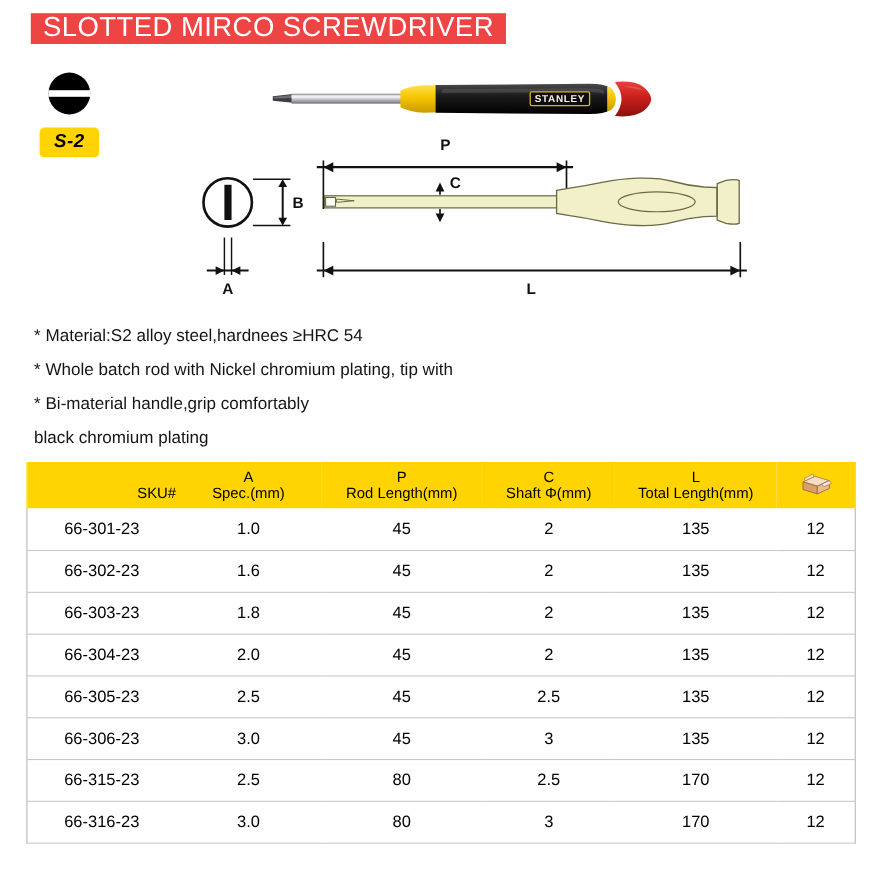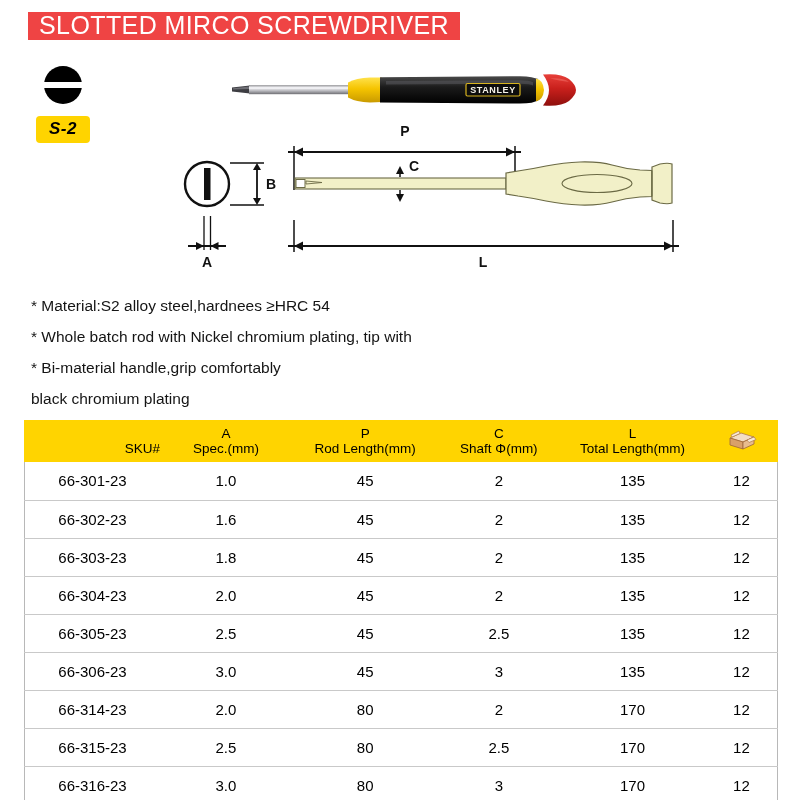--- a/index.html
+++ b/index.html
@@ -75,21 +75,21 @@
     font-style: italic;
     padding: 3px 13px 4px 13px;
     border-radius: 4px;
     letter-spacing: 0.5px;
     font-family: "Liberation Sans", sans-serif;
   }
 
   
   .photo {
     position: absolute;
-    left: 220px;
+    left: 236px;
     top: 62px;
     width: 392px;
     height: 56px;
   }
 
   
   .drawing {
     position: absolute;
     left: 160px;
     top: 124px;
@@ -402,28 +402,20 @@
       </tr>
       <tr>
         <td class="sku">66-306-23</td>
         <td>3.0</td>
         <td>45</td>
         <td>3</td>
         <td>135</td>
         <td>12</td>
       </tr>
       <tr>
-        <td class="sku">66-314-23</td>
-        <td>2.0</td>
-        <td>80</td>
-        <td>2</td>
-        <td>170</td>
-        <td>12</td>
-      </tr>
-      <tr>
         <td class="sku">66-315-23</td>
         <td>2.5</td>
         <td>80</td>
         <td>2.5</td>
         <td>170</td>
         <td>12</td>
       </tr>
       <tr>
         <td class="sku">66-316-23</td>
         <td>3.0</td>

